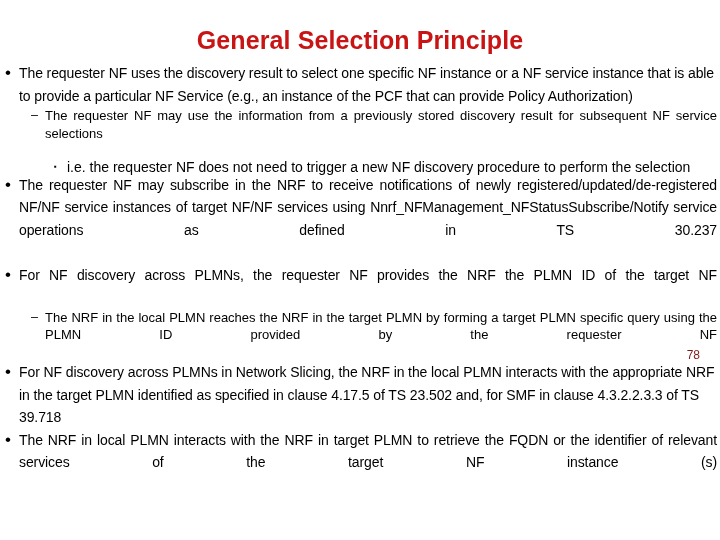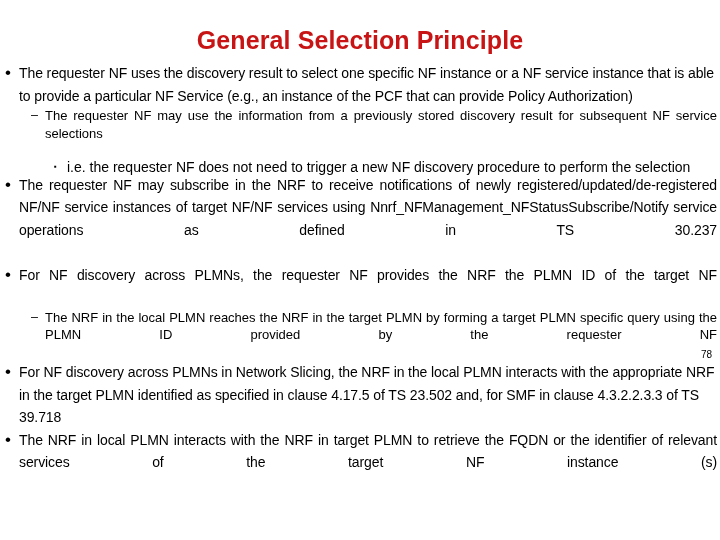--- a/index.html
+++ b/index.html
@@ -101,25 +101,25 @@
   .just-all { text-align: justify; }
   .just-all > .tx { text-align: justify; }
   .just-all > .tx::after {
     content: "";
     display: inline-block;
     width: 100%;
   }
 
   .page-number {
     position: absolute;
-    right: 8px;
+    right: 20px;
     bottom: 18px;
-    font-size: 10px;
+    font-size: 12px;
     line-height: 14px;
-    color: #000000;
+    color: #7f1d1d;
   }
 </style>
 </head>
 <body>
 
 <div class="slide">
 
   <h1 class="slide-title" style="color: rgb(200, 20, 20);">General Selection Principle</h1>
 
   <div class="body-area">

